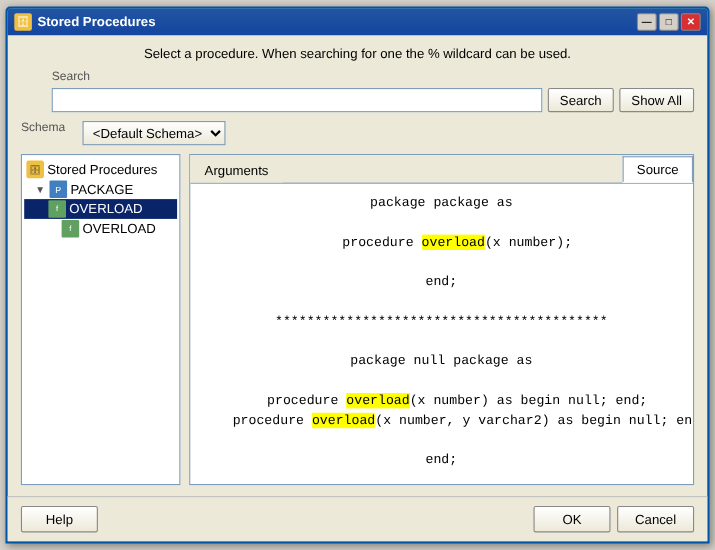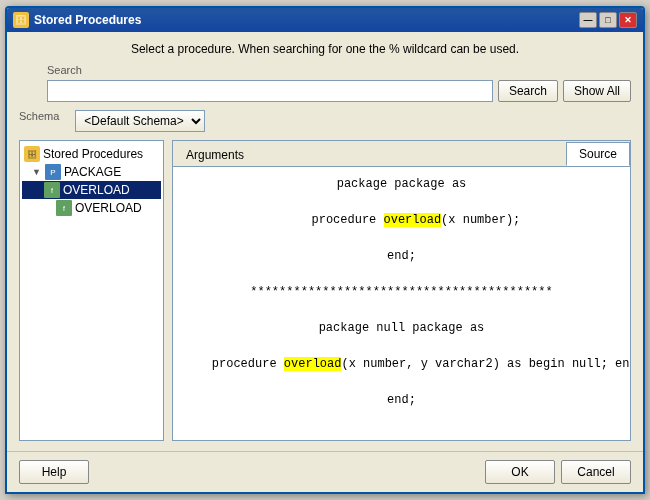--- a/index.html
+++ b/index.html
@@ -357,20 +357,21 @@
           <div class="code-line">package package as</div>
           <div class="code-line">&nbsp;</div>
           <div class="code-line">    procedure <span class="highlight">overload</span>(x number);</div>
           <div class="code-line">&nbsp;</div>
           <div class="code-line">end;</div>
           <div class="code-line">&nbsp;</div>
           <div class="code-line">******************************************</div>
           <div class="code-line">&nbsp;</div>
           <div class="code-line">package null package as</div>
           <div class="code-line">&nbsp;</div>
+          <div class="code-line">    procedure <span class="highlight">overload</span>(x number) as begin null; end;</div>
           <div class="code-line">    procedure <span class="highlight">overload</span>(x number, y varchar2) as begin null; end;</div>
           <div class="code-line">&nbsp;</div>
           <div class="code-line">end;</div>
         </div>
       </div>
     </div>
   </div>
 
   <div class="footer">
     <div class="footer-left">

